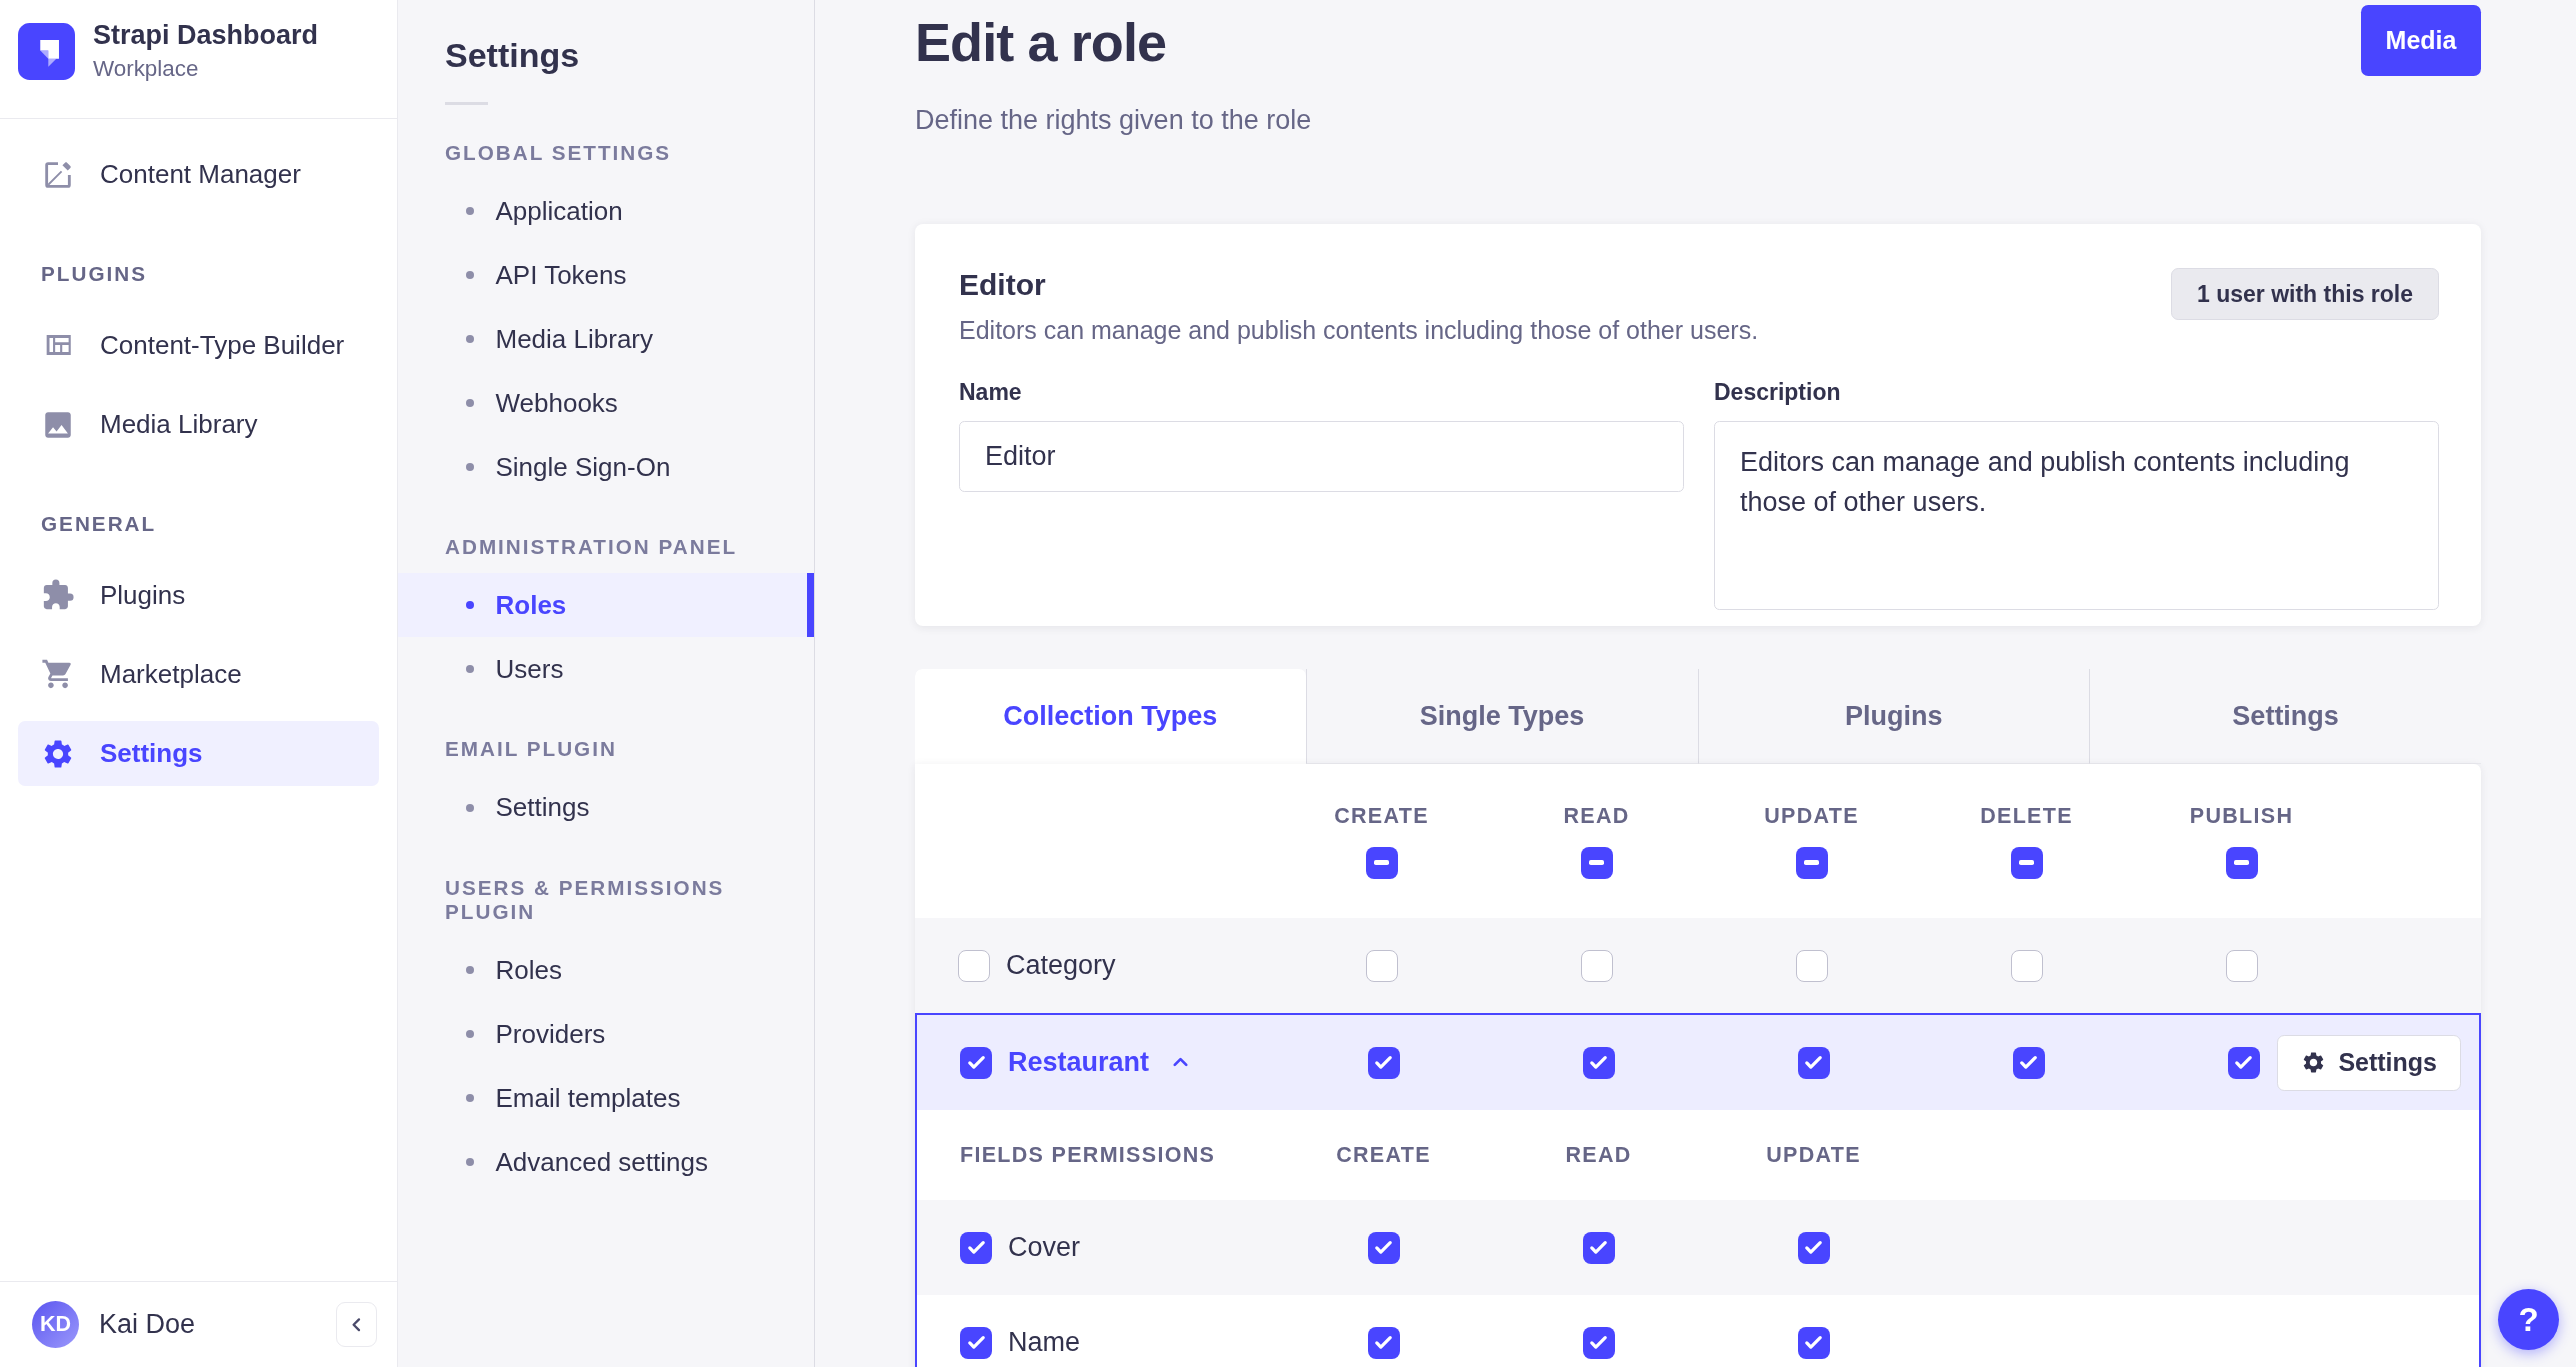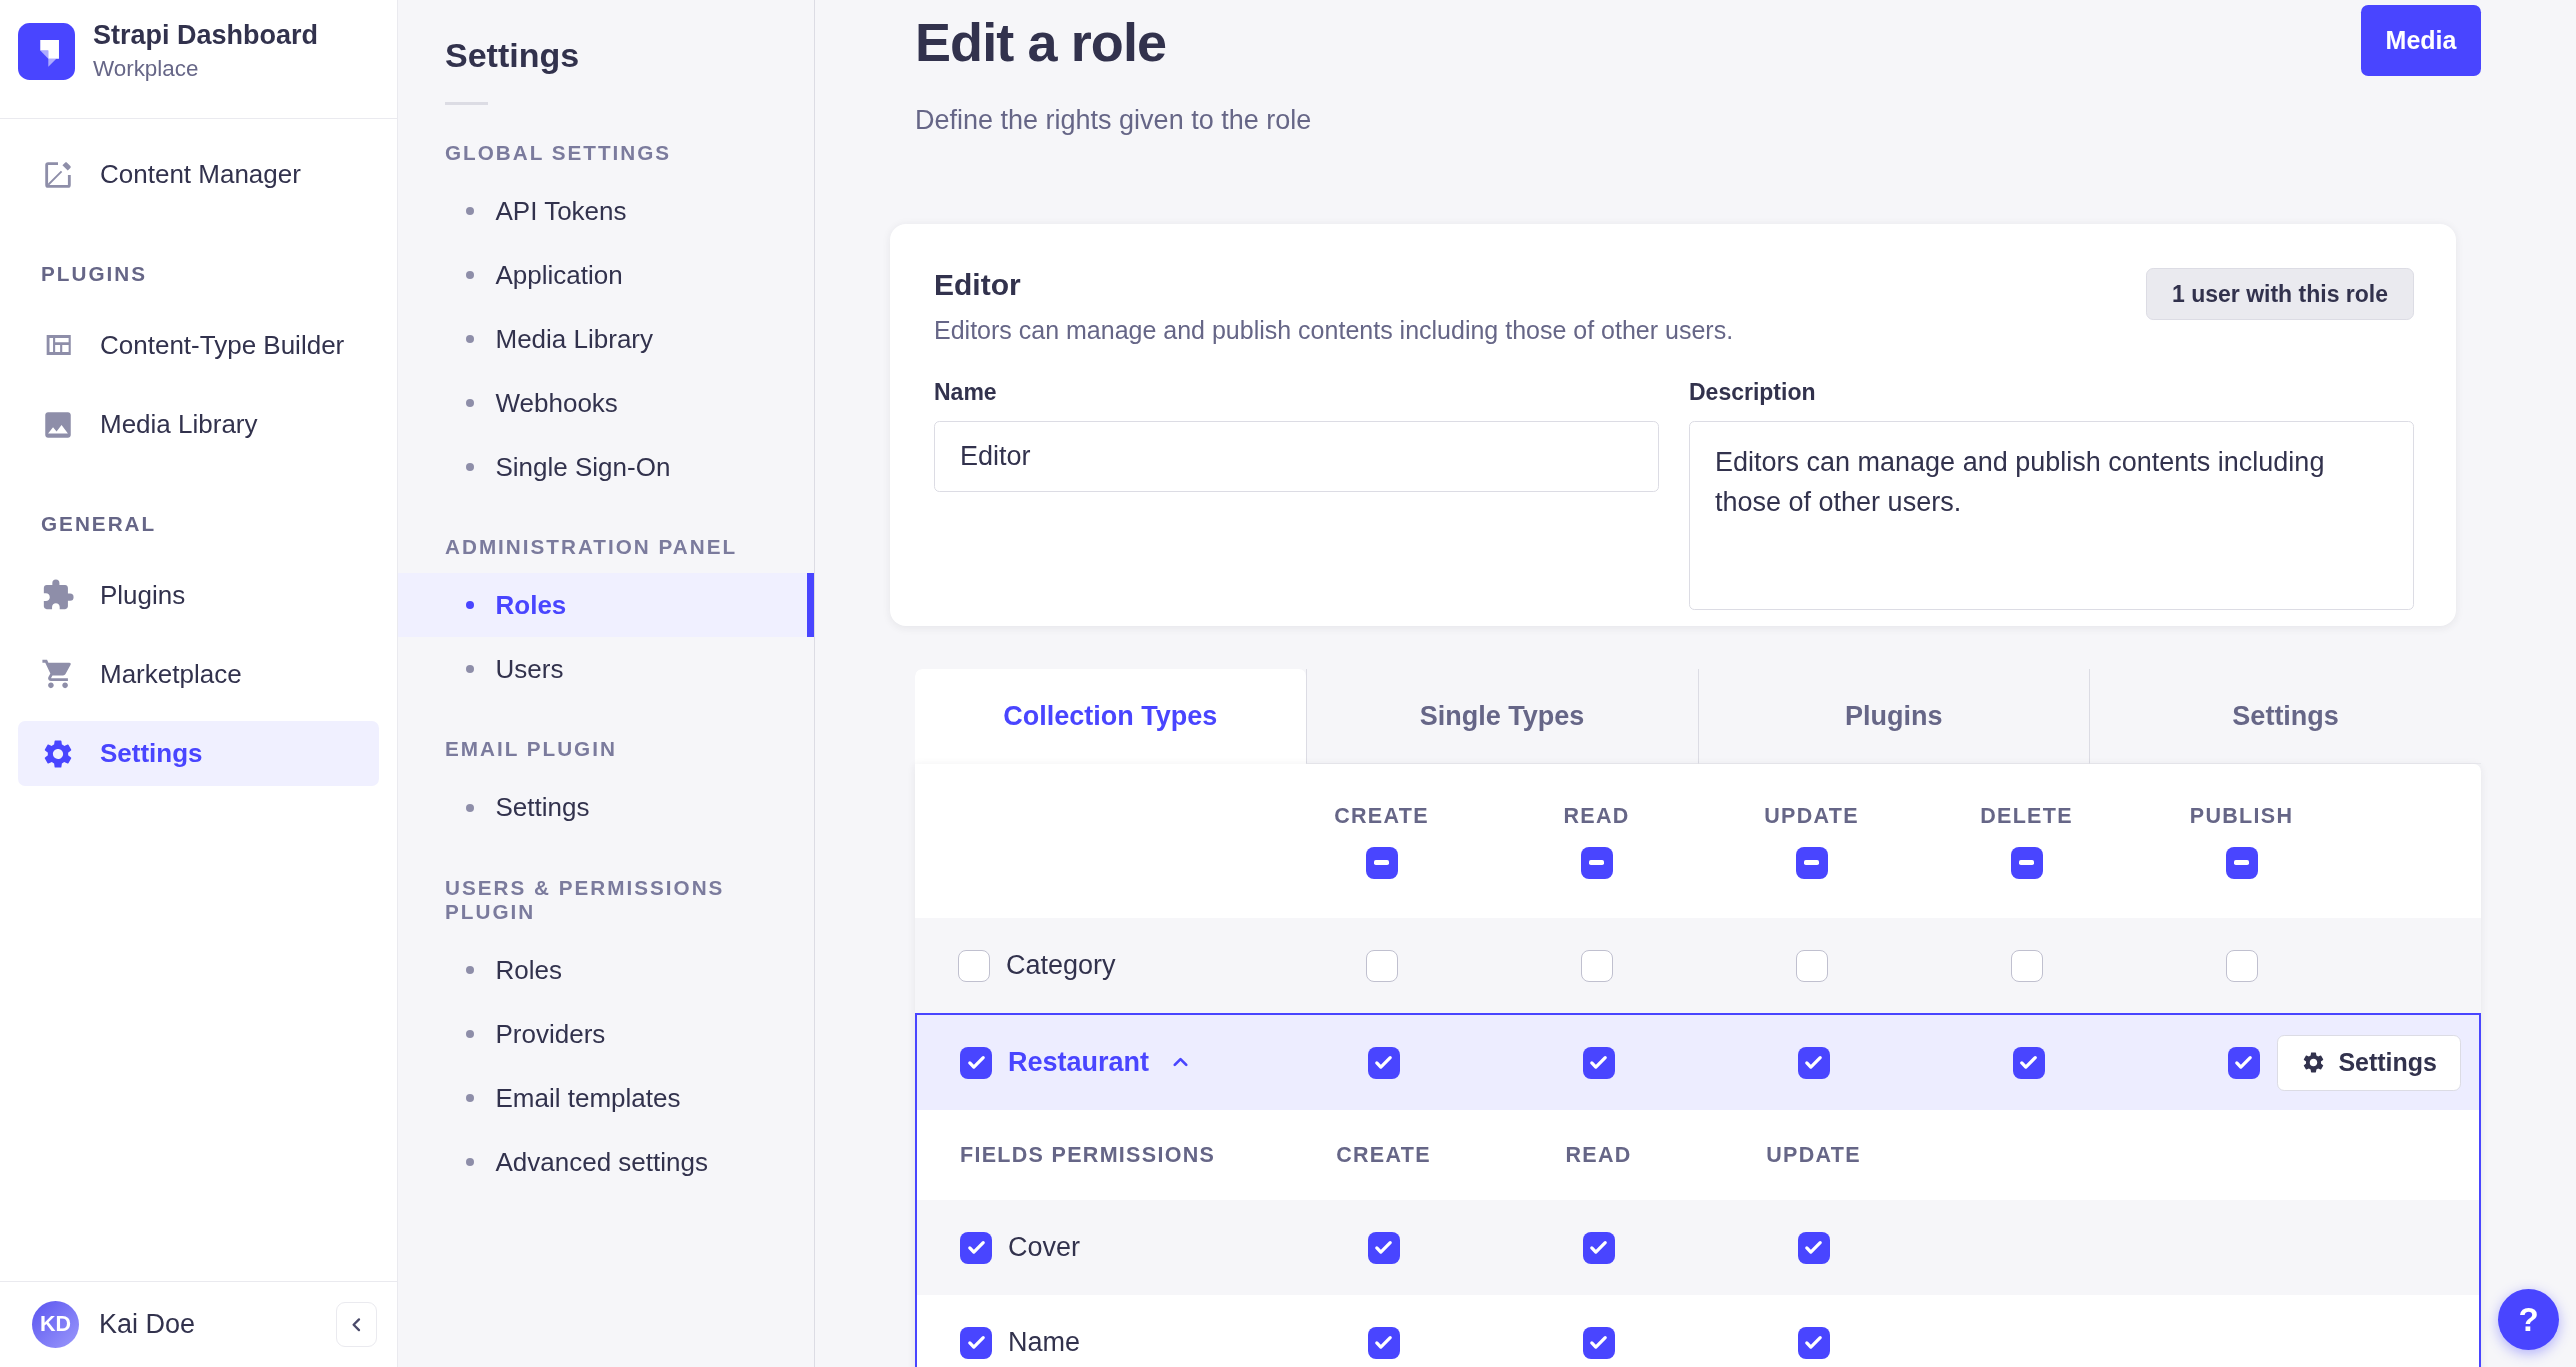--- a/index.html
+++ b/index.html
@@ -60,22 +60,22 @@
   .ss-item.active{background:var(--accent-bg);color:var(--accent);font-weight:700;border-right:7.2px solid var(--accent)}
   .ss-item.active .dot{background:var(--accent)}
 
   
   .page-header{position:absolute;left:915px;top:0;width:1566px}
   .page-title{margin-top:10.8px;font-size:54px;font-weight:800;color:var(--txt);letter-spacing:-0.9px}
   .page-subtitle{margin-top:32px;font-size:27px;color:var(--txt2)}
   .btn-save{position:absolute;top:4.5px;right:0;width:120px;height:71px;background:var(--accent);
     color:#fff;font-family:inherit;font-size:25px;font-weight:700;border:none;border-radius:7.2px;cursor:pointer}
 
-  .role-card{position:absolute;left:890px;top:224px;width:1566px;height:402px;background:var(--card);
-    border-radius:16px;box-shadow:0 1.8px 9px rgba(33,33,52,.08);padding:44px 42px 42px 44px}
+  .role-card{position:absolute;left:915px;top:224px;width:1566px;height:402px;background:var(--card);
+    border-radius:8px;box-shadow:0 1.8px 9px rgba(33,33,52,.08);padding:44px 42px 42px 44px}
   .rc-top{display:flex;justify-content:space-between;align-items:flex-start}
   .role-title{font-size:30px;font-weight:700;color:var(--txt)}
   .role-desc{margin-top:14.4px;font-size:25px;color:var(--txt2)}
   .users-badge{background:#eaeaef;border:1.8px solid var(--border);border-radius:7.2px;height:52px;
     padding:0 25px;display:flex;align-items:center;font-size:23px;font-weight:600;color:var(--txt);cursor:pointer}
   .rc-fields{margin-top:34px;display:grid;grid-template-columns:1fr 1fr;gap:30px}
   .field-label{font-size:23px;font-weight:700;color:var(--txt);margin-bottom:14.4px}
   .text-input{width:100%;height:71px;border:1.8px solid var(--border);border-radius:5.4px;background:#fff;
     font-family:inherit;font-size:27px;color:var(--txt);padding:0 25px;outline:none}
   .text-area{width:100%;height:189px;border:1.8px solid var(--border);border-radius:5.4px;background:#fff;
@@ -214,25 +214,25 @@
   </div>
 </aside>
 
 <aside class="settings-sidebar">
   <div class="ss-title">Settings</div>
   <div class="ss-mini-divider"></div>
   <div id="ss-groups">
       <div class="ss-group-label">GLOBAL SETTINGS</div>
       <div class="ss-item">
         <span class="dot"></span>
+        <span>Application</span>
+      </div>
+      <div class="ss-item">
+        <span class="dot"></span>
         <span>API Tokens</span>
-      </div>
-      <div class="ss-item">
-        <span class="dot"></span>
-        <span>Application</span>
       </div>
       <div class="ss-item">
         <span class="dot"></span>
         <span>Media Library</span>
       </div>
       <div class="ss-item">
         <span class="dot"></span>
         <span>Webhooks</span>
       </div>
       <div class="ss-item">

